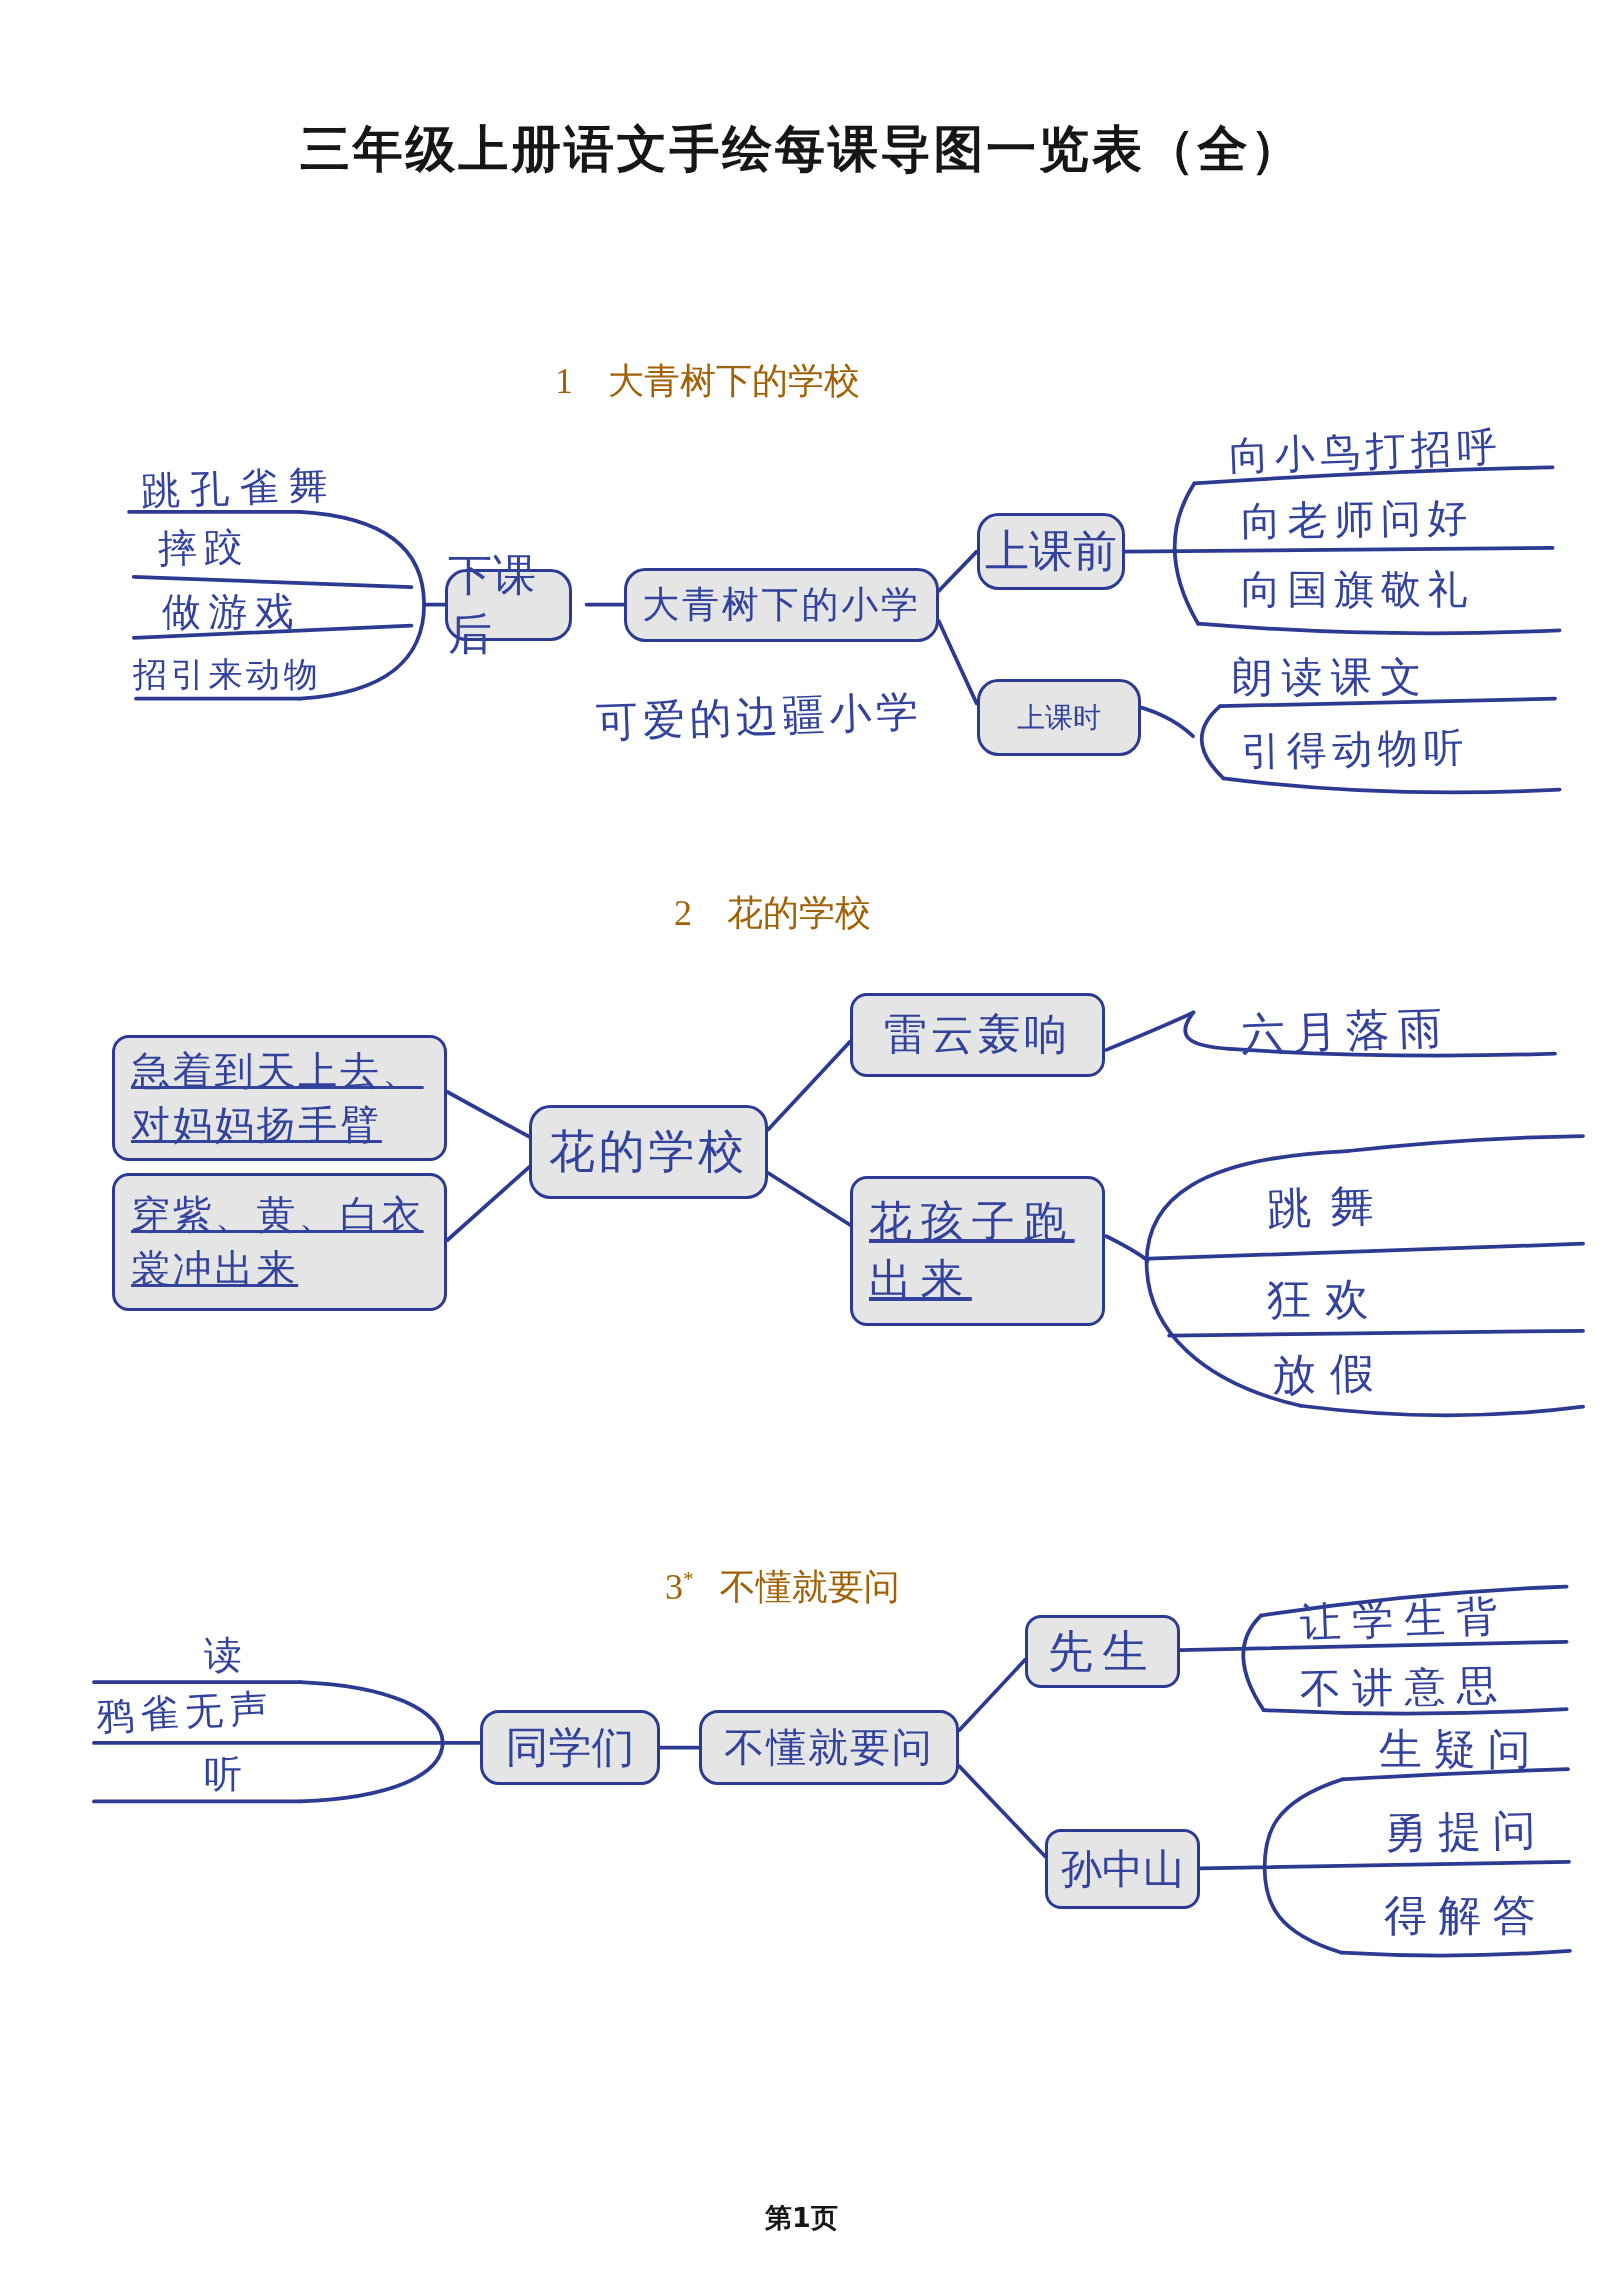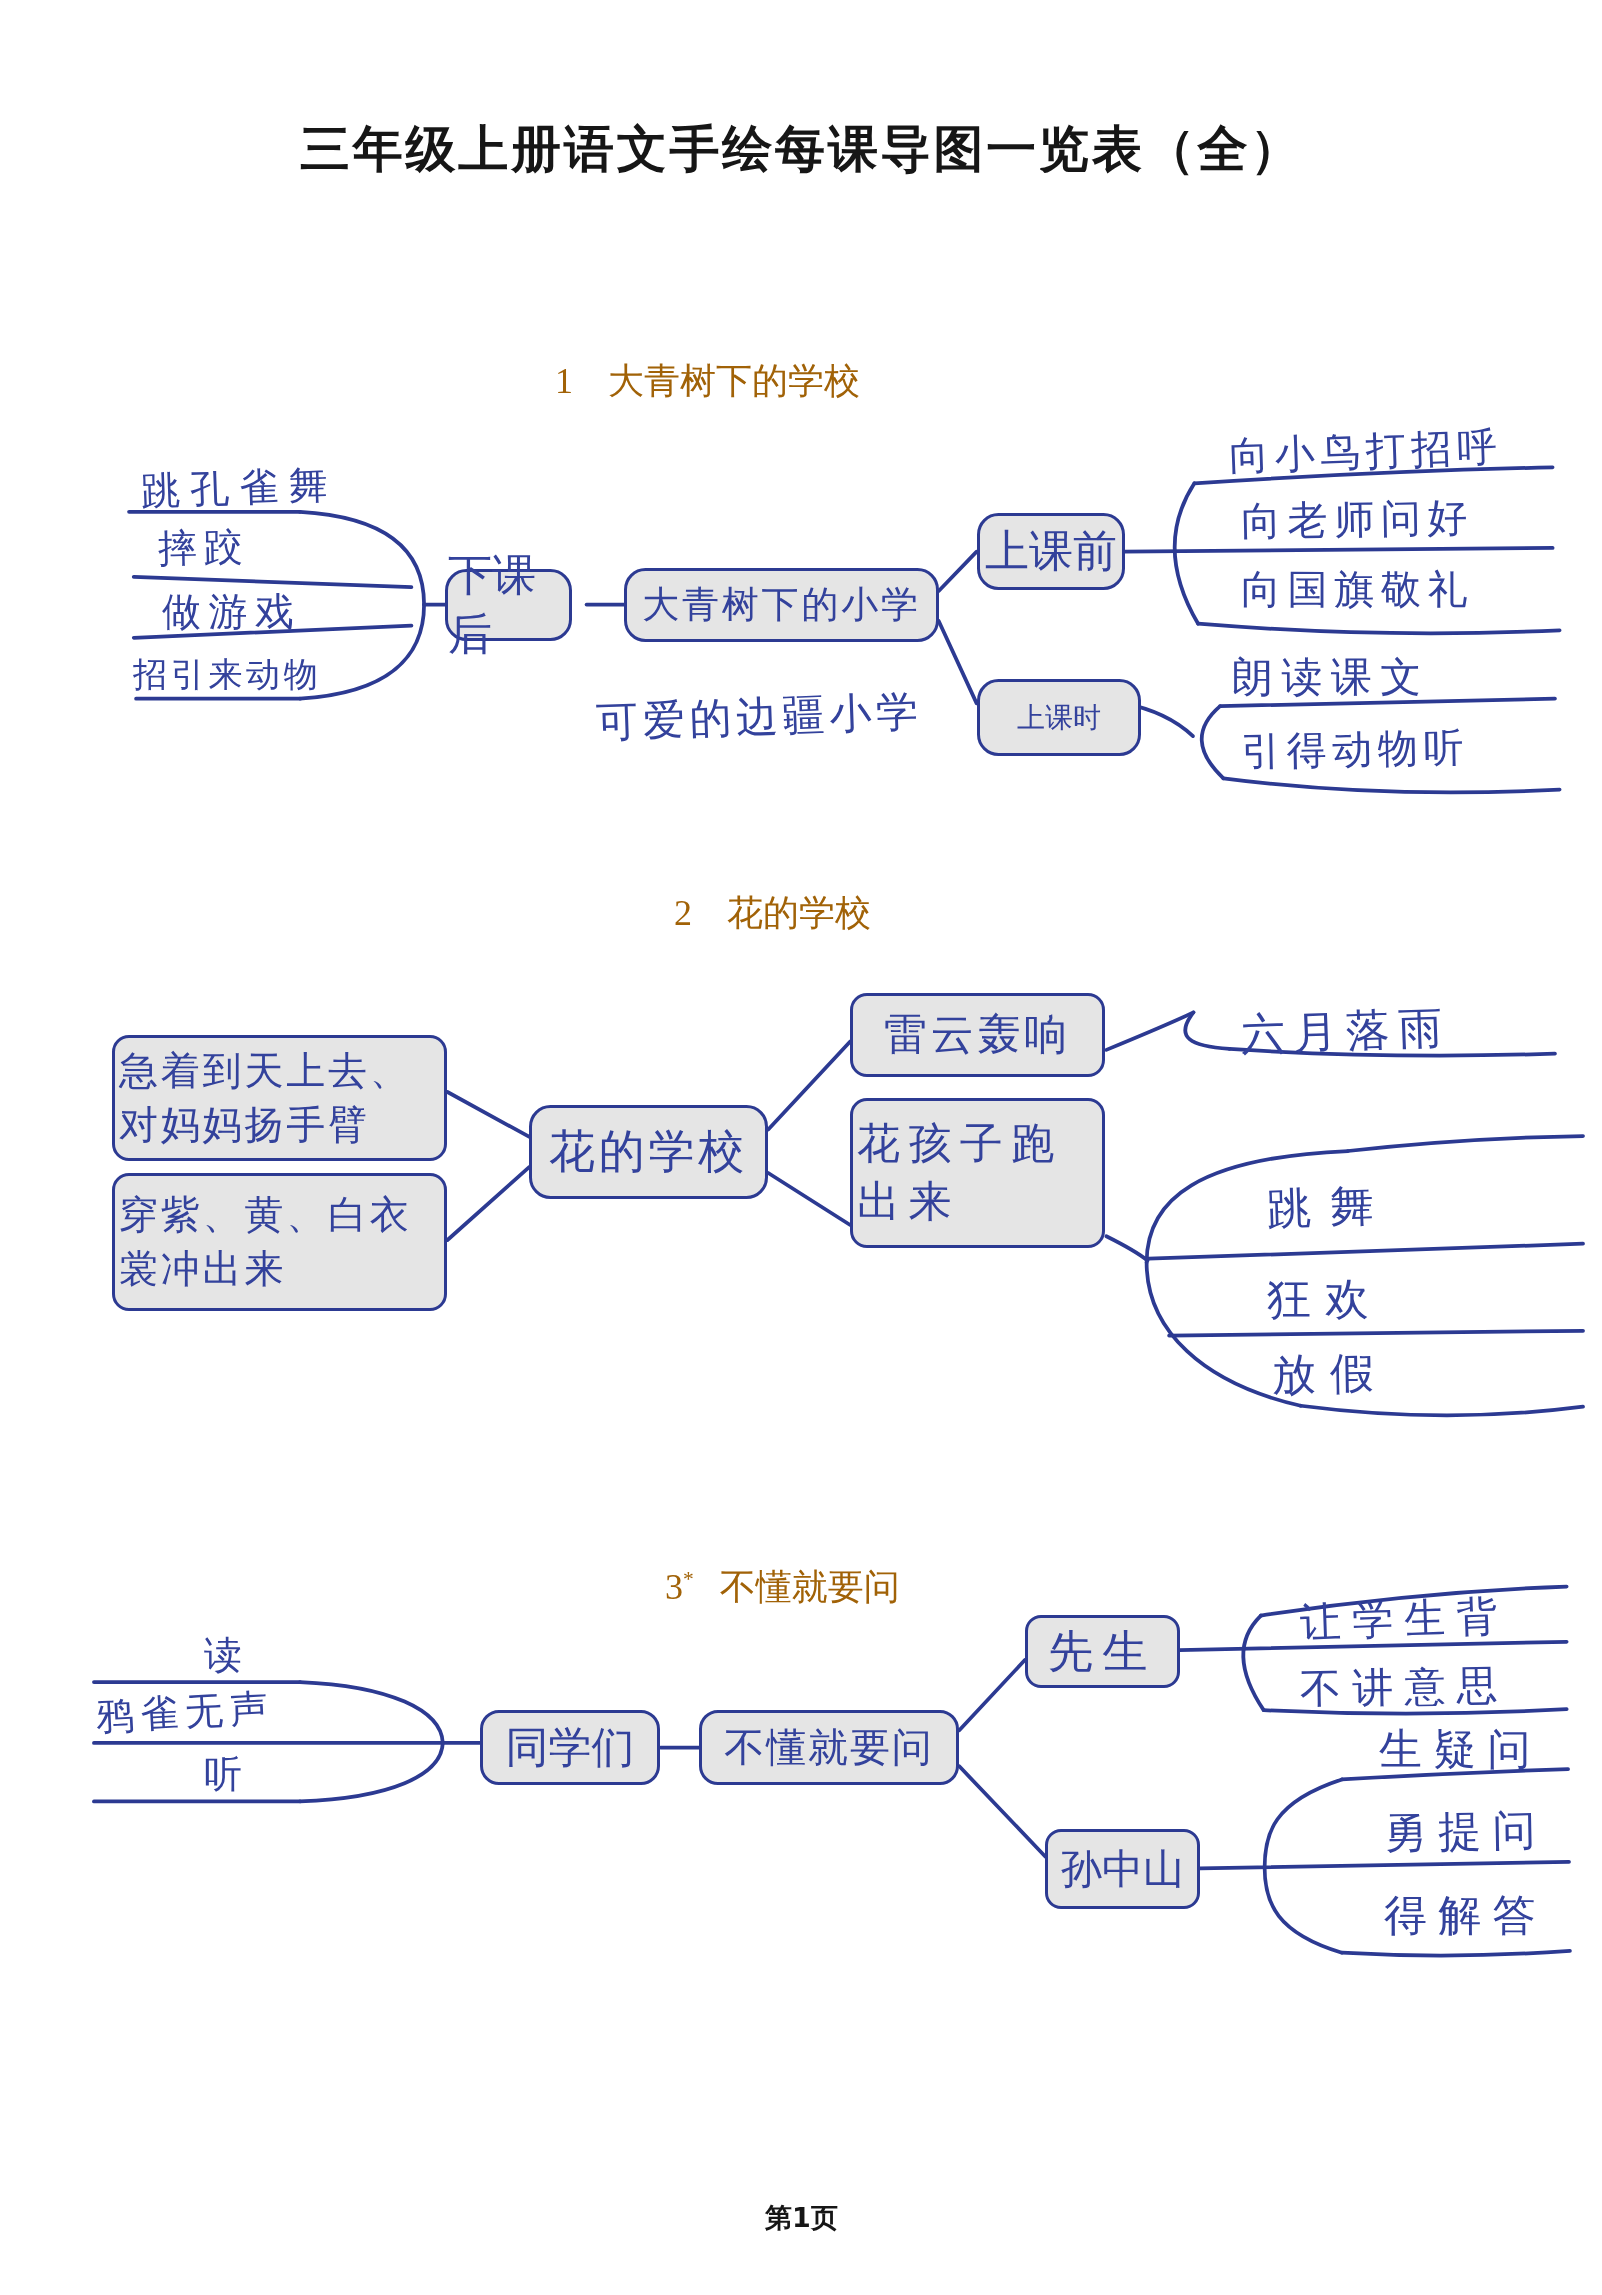--- a/index.html
+++ b/index.html
@@ -27,21 +27,21 @@
     font-size:36px;font-family:"Liberation Serif","DejaVu Serif",serif;
   }
   .section-head .num{display:inline-block;margin-right:35px;}
   .section-head sup{font-size:21.5px;vertical-align:super;}
   .node{
     position:absolute;z-index:2;
     border:3.7px solid var(--ink);border-radius:21.5px;background:#e5e5e5;
     display:flex;align-items:center;justify-content:center;
     color:var(--ink-text);box-sizing:border-box;
   }
-  .node.multiline{flex-direction:column;align-items:flex-start;justify-content:center;padding-left:4px;}
+  .node.multiline{flex-direction:column;align-items:flex-start;justify-content:center;padding-left:16px;text-decoration:underline;}
   .hw{
     position:absolute;z-index:2;color:var(--ink-text);white-space:nowrap;
   }
   .footer{
     position:absolute;left:0;top:2200px;width:100%;text-align:center;
     font-size:27px;font-weight:bold;color:var(--black);z-index:3;
   }
 </style>
 </head>
 <body>
@@ -157,21 +157,21 @@
     <span>穿紫、黄、白衣</span>
     <span>裳冲出来</span>
   </div>
 
   <div class="node" style="left:529px;top:1105px;width:239px;height:94px;font-size:46px;letter-spacing:3.7px;">
     <span>花的学校</span>
   </div>
   <div class="node" style="left:850px;top:993px;width:255px;height:84px;border-radius:17px;font-size:43px;letter-spacing:3.7px;">
     <span>雷云轰响</span>
   </div>
-  <div class="node multiline" style="left:850px;top:1098px;width:255px;height:150px;border-radius:17px;font-size:43px;letter-spacing:8.4px;">
+  <div class="node multiline" style="left:850px;top:1176px;width:255px;height:150px;border-radius:17px;font-size:43px;letter-spacing:8.4px;">
     <span>花孩子跑</span>
     <span>出来</span>
   </div>
 
   <div class="hw" style="left:1241px;top:1002px;font-size:44px;letter-spacing:8.4px;transform:rotate(-2deg);">六月落雨</div>
   <div class="hw" style="left:1267px;top:1178px;font-size:44px;letter-spacing:19px;transform:rotate(-2deg);">跳舞</div>
   <div class="hw" style="left:1267px;top:1270px;font-size:44px;letter-spacing:14px;">狂欢</div>
   <div class="hw" style="left:1272px;top:1345px;font-size:44px;letter-spacing:14px;transform:rotate(-1deg);">放假</div>
 
   <div class="section-head" style="left:665px;top:1563px;">

